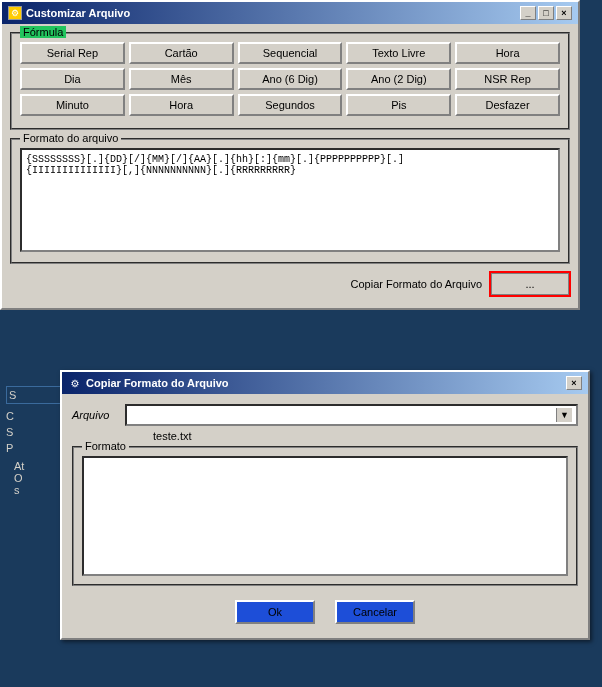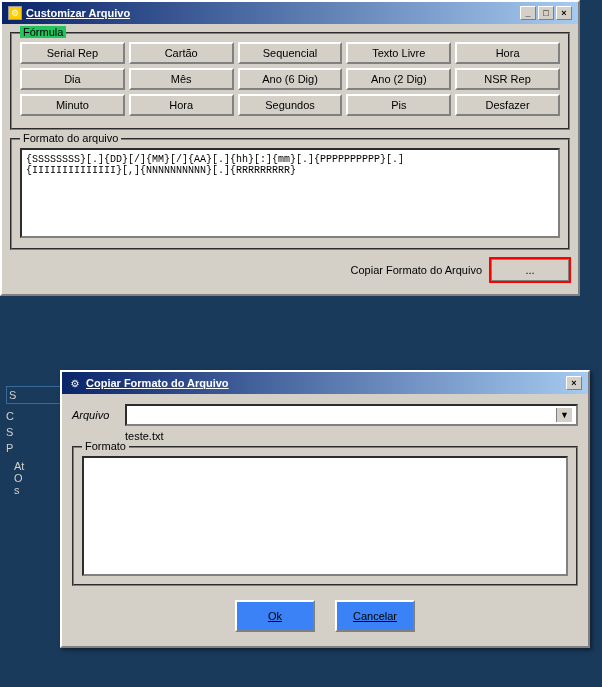--- a/index.html
+++ b/index.html
@@ -49,21 +49,20 @@
       border: 1px solid #999;
       font-size: 9px;
       display: flex;
       align-items: center;
       justify-content: center;
     }
 
     .title-text {
       font-size: 11px;
       font-weight: bold;
-      text-decoration: underline;
     }
 
     .title-bar-buttons {
       display: flex;
       gap: 2px;
     }
 
     .title-btn {
       width: 16px;
       height: 14px;
@@ -134,21 +133,21 @@
       top: -8px;
       left: 8px;
       background: #d4d0c8;
       padding: 0 3px;
       font-size: 11px;
       text-align: center;
     }
 
     .format-textarea {
       width: 100%;
-      height: 90px;
+      height: 104px;
       background: white;
       border: 2px inset #808080;
       padding: 4px;
       font-family: 'Courier New', monospace;
       font-size: 10px;
       resize: none;
       color: #000;
     }
 
     
@@ -253,21 +252,21 @@
       background: #d4d0c8;
       border-left: 1px solid #808080;
       display: flex;
       align-items: center;
       justify-content: center;
       font-size: 9px;
     }
 
     .arquivo-value {
       font-size: 11px;
-      margin-left: 53px;
+      margin-left: 81px;
       margin-bottom: 4px;
       color: #000;
     }
 
     .formato-section {
       border: 2px groove #808080;
       padding: 8px;
       margin-bottom: 10px;
       position: relative;
     }
@@ -291,28 +290,27 @@
 
     .dialog-buttons {
       display: flex;
       justify-content: center;
       gap: 20px;
       padding: 4px 0;
     }
 
     .dialog-btn {
       width: 80px;
-      height: 32px;
-      background: #3b82f6;
+      height: 24px;
+      background: #1d4ed8;
       border: 2px solid;
       border-color: #ffffff #808080 #808080 #ffffff;
       font-size: 11px;
       cursor: pointer;
       text-align: center;
-      text-decoration: underline;
     }
 
     .partial-item {
       color: #d4d0c8;
       font-size: 11px;
       padding: 2px 0;
     }
 
     .at-section {
       color: #d4d0c8;

